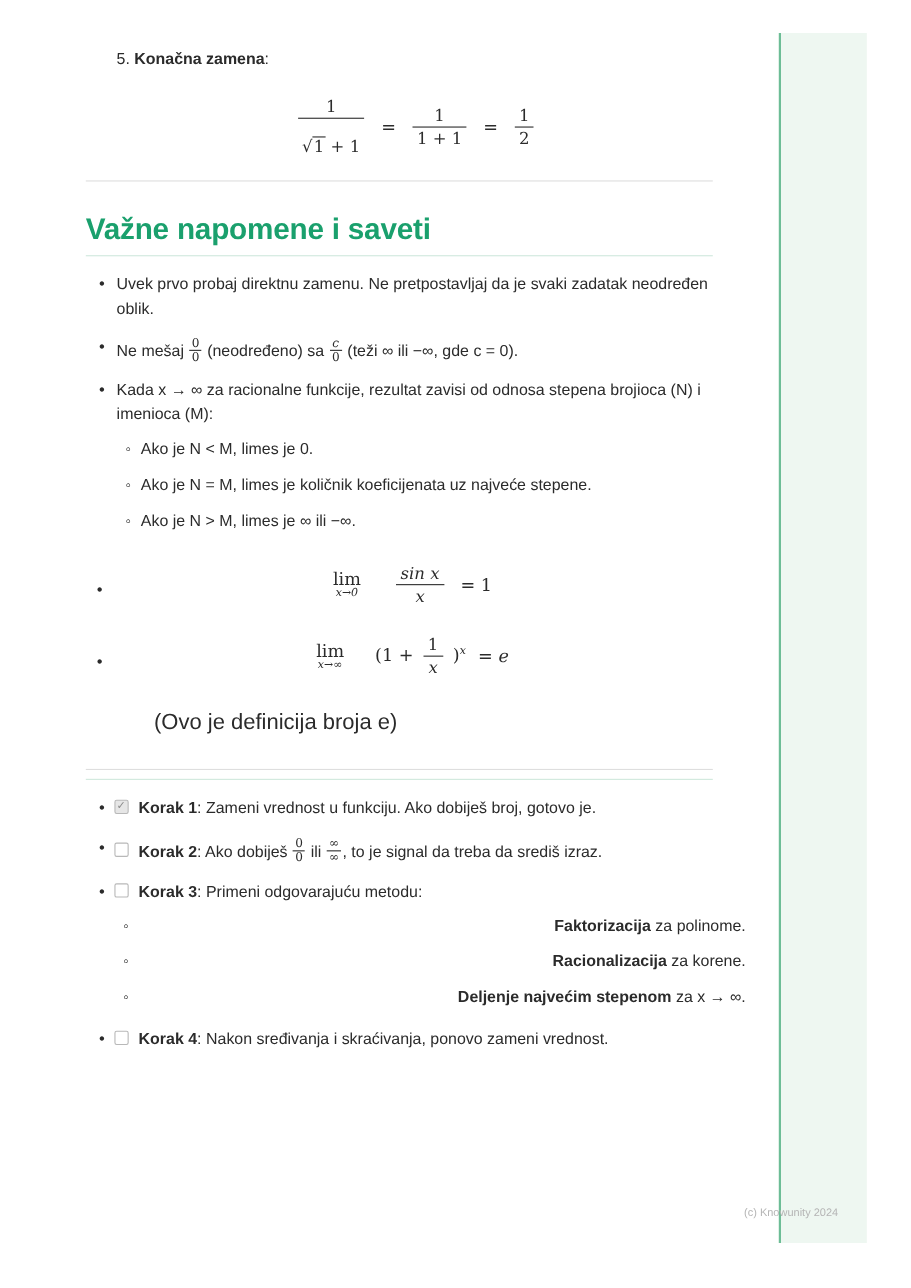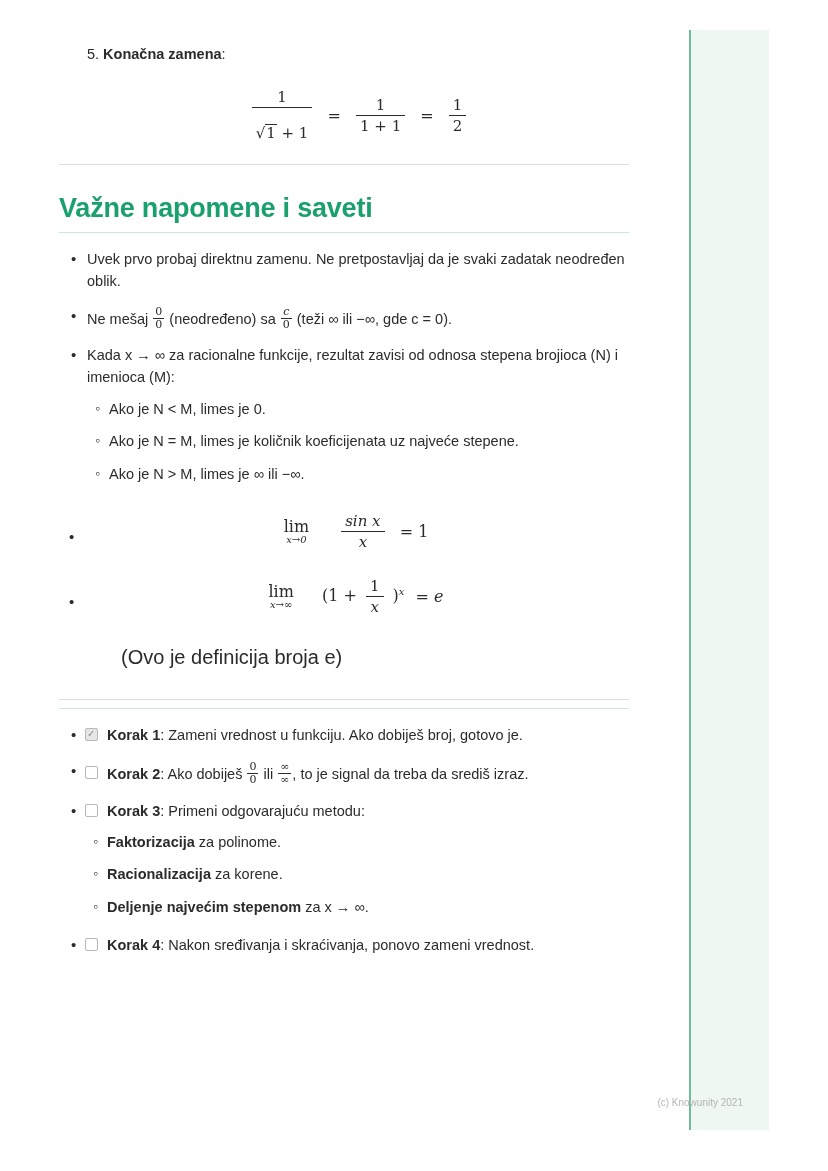--- a/index.html
+++ b/index.html
@@ -10,21 +10,21 @@
   body {
     width: 828px;
     height: 1171px;
     font-family: "Liberation Sans", sans-serif;
     color: #2b2b2b;
     position: relative;
     overflow: hidden;
   }
   .page {
     position: absolute;
-    left: 37px;
+    left: 56px;
     top: 30px;
     width: 732px;
     height: 1100px;
     background: #ffffff;
     box-sizing: border-box;
   }
   .sidebar-strip {
     position: absolute;
     right: 0;
     top: 0;
@@ -233,20 +233,21 @@
     content: "✓";
     position: absolute;
     left: 1px;
     top: -3px;
     font-size: 10px;
     color: #8a8a8a;
   }
   ul.checklist ul.sub {
     margin-top: 9px;
     padding-left: 22px;
+    text-align: right;
   }
   .copyright {
     position: absolute;
     right: 26px;
     bottom: 22px;
     font-size: 10px;
     color: #b5b5b5;
   }
 </style>
 </head>
@@ -352,14 +353,14 @@
           <li><b class="strong">Deljenje najvećim stepenom</b><span> za x → ∞.</span></li>
         </ul>
       </li>
       <li style="margin-top:16px">
         <span class="chk"></span><b class="strong">Korak 4</b><span>: Nakon sređivanja i skraćivanja, ponovo zameni vrednost.</span>
       </li>
     </ul>
 
   </div>
 
-  <div class="copyright">(c) Knowunity 2021</div>
+  <div class="copyright">(c) Knowunity 2024</div>
 </div>
 
 </body></html>

